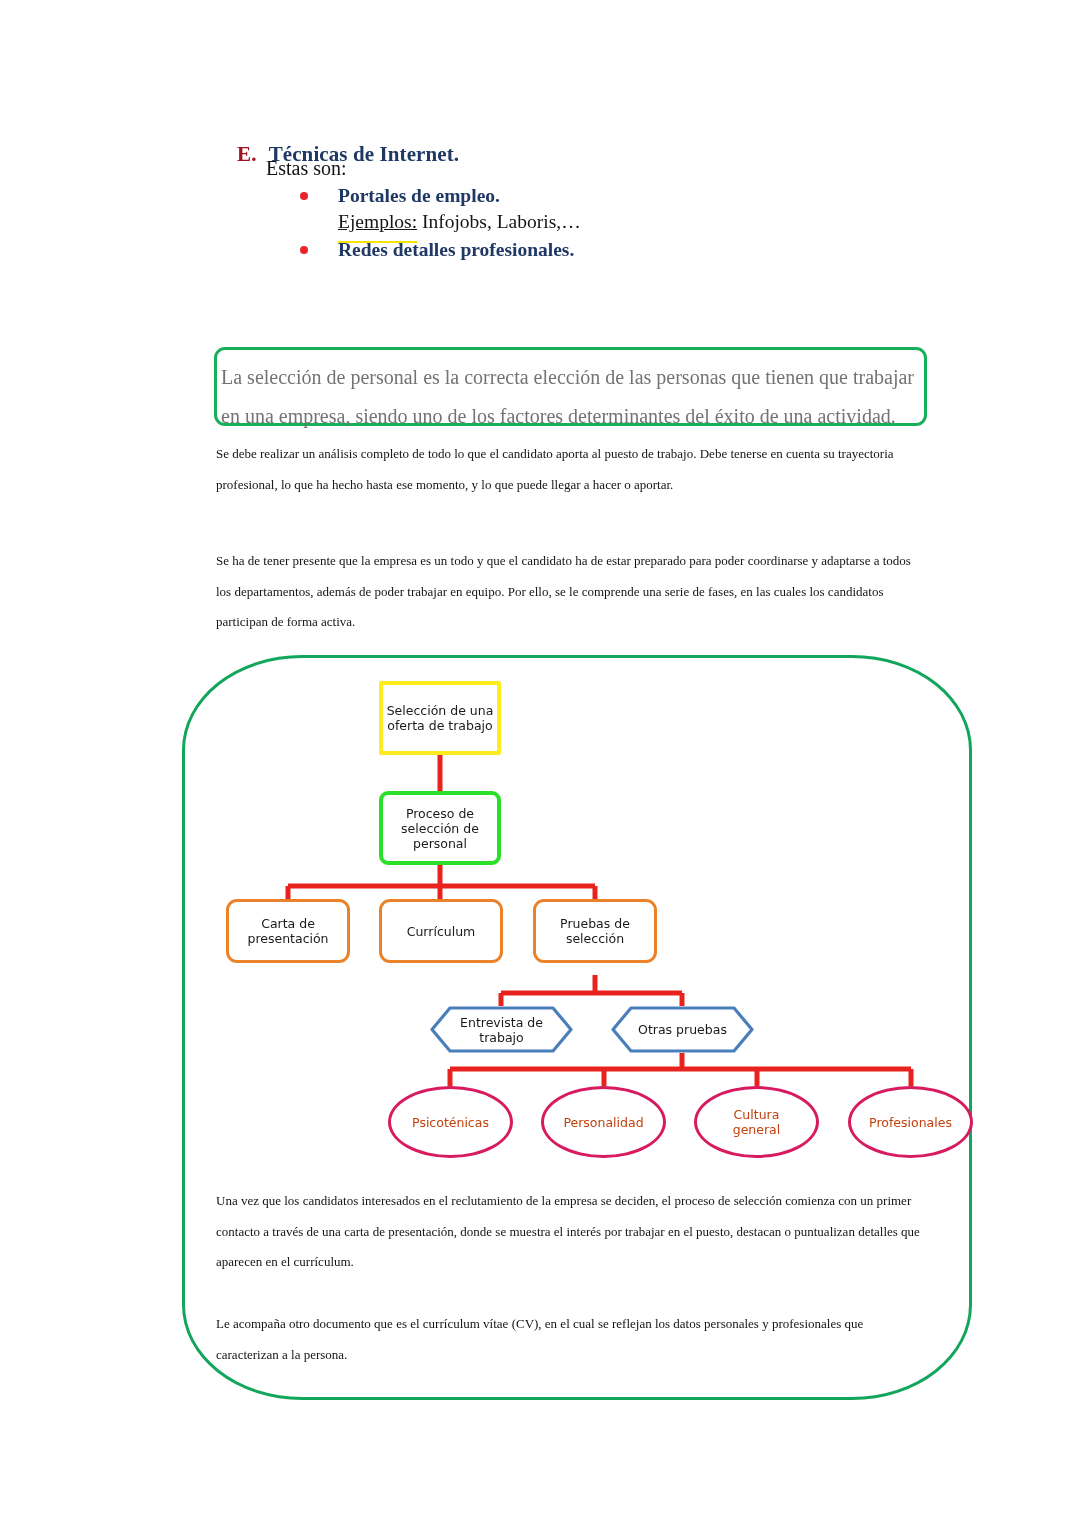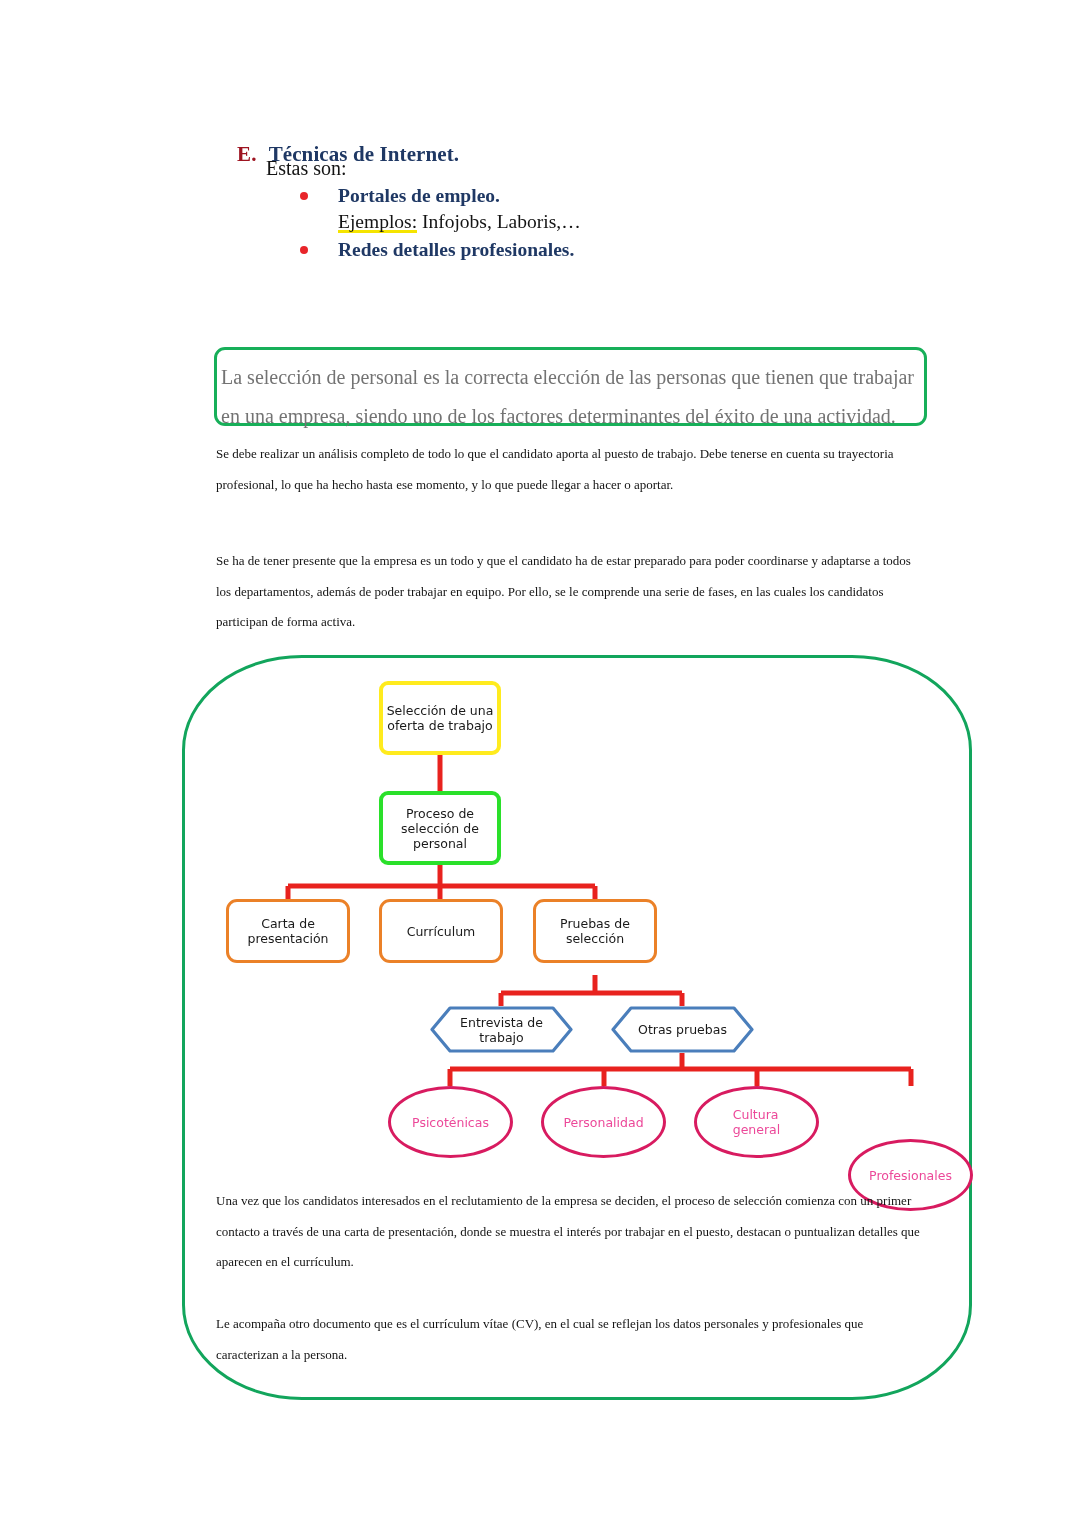--- a/index.html
+++ b/index.html
@@ -65,21 +65,22 @@
   }
   .bullet-sub {
     display: block;
     margin-left: 38px;
     font-size: 19.5px;
     color: #141414;
     line-height: 26px;
   }
   .hl-underline {
     background-image: linear-gradient(to top, #f5e400 0, #f5e400 2.5px, transparent 2.5px);
-    padding-bottom: 1px;
+    padding-bottom: 11px;
+    text-decoration: underline;
   }
 
   
   .def-box {
     position: absolute;
     left: 214px; top: 347px;
     width: 713px; height: 79px;
     border: 3px solid #17af59;
     border-radius: 11px;
     background: #ffffff;
@@ -130,21 +131,21 @@
     font-family: "DejaVu Sans", sans-serif;
     font-size: 12.5px;
     line-height: 15px;
     color: #1a1a1a;
   }
 
   .node-yellow {
     left: 379px; top: 681px;
     width: 122px; height: 74px;
     border: 4px solid #ffeb1e;
-    border-radius: 9px;
+    border-radius: 2px;
   }
   .node-green {
     left: 379px; top: 791px;
     width: 122px; height: 74px;
     border: 4px solid #2ae02a;
     border-radius: 9px;
   }
   .node-orange {
     width: 124px; height: 64px;
     border: 3.5px solid #eb8128;
@@ -176,29 +177,30 @@
 
   .ellipse {
     position: absolute;
     width: 125px; height: 72px;
     border: 3.5px solid #d81b60;
     border-radius: 50%;
     background: #ffffff;
     display: flex;
     align-items: center;
     justify-content: center;
+    text-align: center;
     font-family: "DejaVu Sans", sans-serif;
     font-size: 12.5px;
     line-height: 15px;
-    color: #ec4899;
+    color: #c2410c;
   }
   .el-1 { left: 388px; top: 1086px; }
   .el-2 { left: 541px; top: 1086px; }
   .el-3 { left: 694px; top: 1086px; }
-  .el-4 { left: 848px; top: 1139px; }
+  .el-4 { left: 848px; top: 1086px; }
 </style>
 </head>
 <body>
 
 <div class="page">
 
   <div class="heading-row">
     <span class="heading-letter">E.</span>
     <span class="heading-title">Técnicas de Internet.</span>
   </div>

